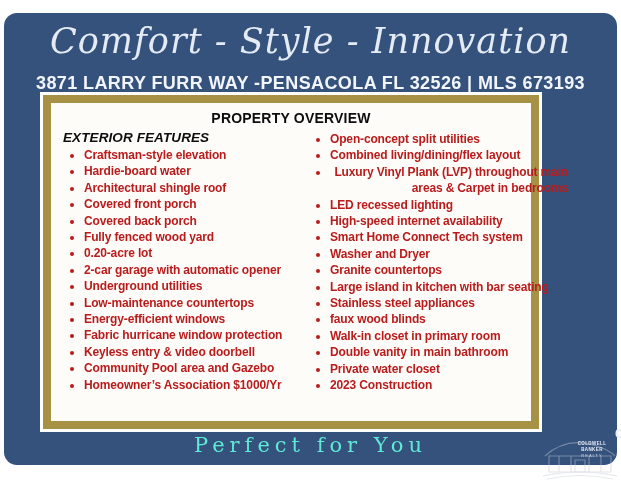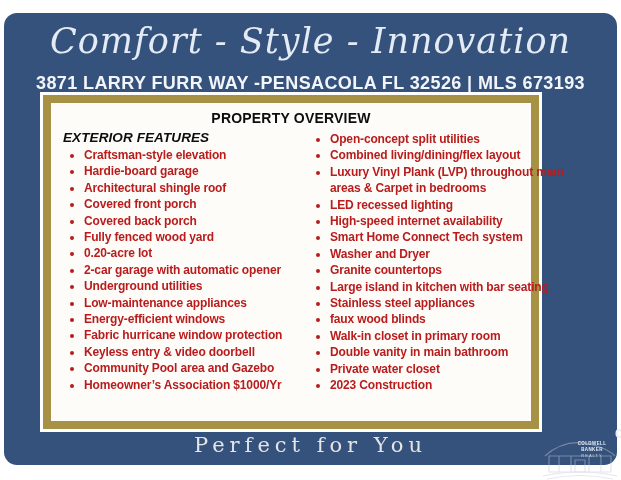--- a/index.html
+++ b/index.html
@@ -38,25 +38,25 @@
     font-size:13.5px;font-weight:bold;color:#0d0d0d;margin:0 0 2px 0;
     letter-spacing:.1px;white-space:nowrap;font-style:italic;
   }
   ul.features{
     margin:1px 0 0 0;padding:0 0 0 21px;list-style:disc outside;
   }
   ul.features li{
     font-size:12px;font-weight:bold;color:#b91c1c;line-height:16.4px;
     letter-spacing:-.15px;white-space:nowrap;
   }
-  ul.features li.wrap{white-space:normal;width:238px;}
+  ul.features li.wrap{white-space:normal;width:238px;text-align:right;}
   .slogan{
     position:absolute;left:0;top:420px;width:100%;text-align:center;
     font-family:"DejaVu Serif", serif;font-size:21px;font-weight:400;
-    color:#e5e5e5;letter-spacing:5px;white-space:nowrap;
+    color:#5eead4;letter-spacing:5px;white-space:nowrap;
   }
   .cb-logo{
     position:absolute;right:8px;top:412px;width:34px;text-align:center;
     color:#e9eef6;line-height:1;
   }
   .cb-monogram{
     font-family:Liberation Mono, monospace;font-size:13px;font-weight:bold;
     position:relative;display:inline-block;margin-left:40px;
   }
   .cb-star{
@@ -79,29 +79,29 @@
 
   <div class="panel">
     <div class="panel-title">PROPERTY OVERVIEW</div>
 
     <div class="columns">
 
       <div class="col-left">
         <div class="col-heading">EXTERIOR FEATURES</div>
         <ul class="features">
           <li>Craftsman-style elevation</li>
-          <li>Hardie-board garage</li>
+          <li>Hardie-board water</li>
           <li>Architectural shingle roof</li>
           <li>Covered front porch</li>
           <li>Covered back porch</li>
           <li>Fully fenced wood yard</li>
           <li>0.20-acre lot</li>
           <li>2-car garage with automatic opener</li>
           <li>Underground utilities</li>
-          <li>Low-maintenance appliances</li>
+          <li>Low-maintenance countertops</li>
           <li>Energy-efficient windows</li>
           <li>Fabric hurricane window protection</li>
           <li>Keyless entry &amp; video doorbell</li>
           <li>Community Pool area and Gazebo</li>
           <li>Homeowner’s Association $1000/Yr</li>
         </ul>
       </div>
 
       <div class="col-right">
         <ul class="features">

